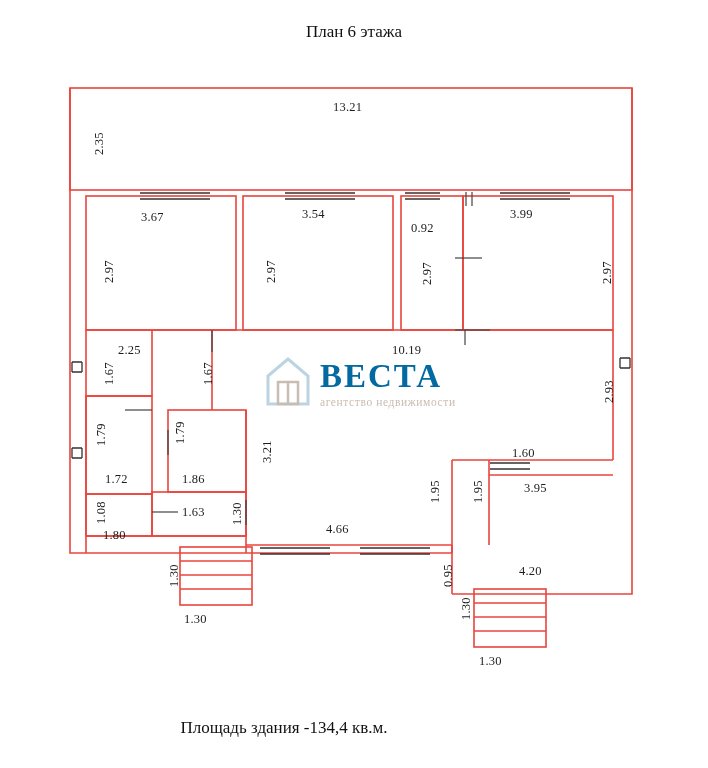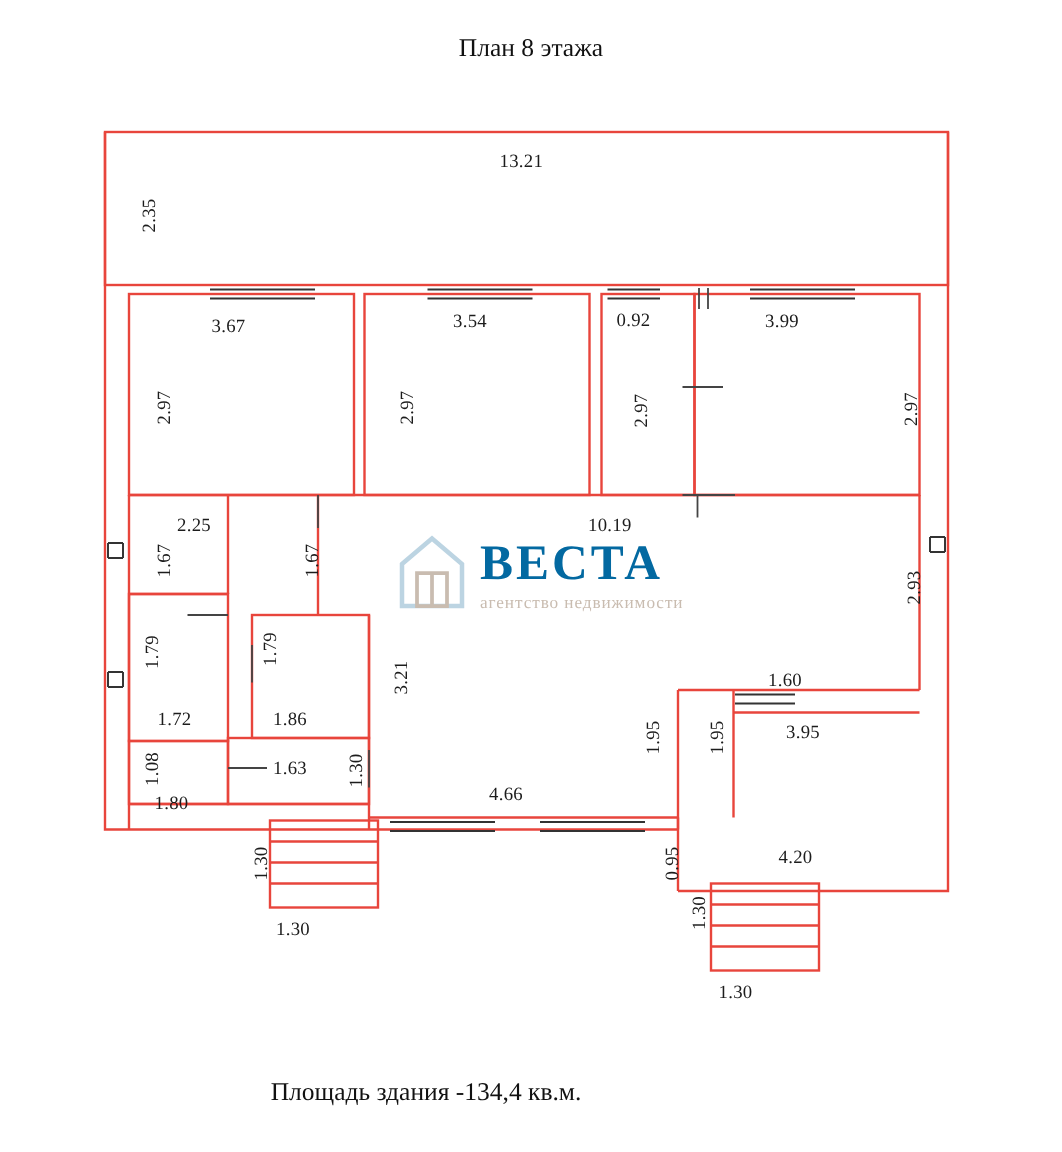--- a/index.html
+++ b/index.html
@@ -84,21 +84,21 @@
     font-size: 11.5px;
     color: #c9bcb0;
     letter-spacing: 0.6px;
   }
 </style>
 </head>
 <body>
 
 <div id="plan-root">
 
-  <div class="title">План 8 этажа</div>
+  <div class="title">План 6 этажа</div>
 
   <svg class="plan" width="708" height="768" viewBox="0 0 708 768">
     <g fill="none" stroke="#e8453c" stroke-width="1.6">
 
       <rect x="70" y="88" width="562" height="102"></rect>
 
       <path d="M70 88 L70 553 L258 553"></path>
       <path d="M632 88 L632 594 L452 594"></path>
 
       <rect x="86" y="196" width="150" height="134"></rect>
@@ -158,21 +158,21 @@
       <path d="M125 410 L152 410"></path>
       <path d="M168 430 L168 455"></path>
       <path d="M152 512 L178 512"></path>
       <path d="M246 500 L246 525"></path>
     </g>
   </svg>
 
   <div class="dim" style="left:333px; top:100px;">13.21</div>
   <div class="dim" style="left:141px; top:210px;">3.67</div>
   <div class="dim" style="left:302px; top:207px;">3.54</div>
-  <div class="dim" style="left:411px; top:206px;">0.92</div>
+  <div class="dim" style="left:411px; top:221px;">0.92</div>
   <div class="dim" style="left:510px; top:207px;">3.99</div>
   <div class="dim" style="left:392px; top:343px;font-family:Liberation Serif, serif;">10.19</div>
   <div class="dim" style="left:118px; top:343px;">2.25</div>
   <div class="dim" style="left:105px; top:472px;">1.72</div>
   <div class="dim" style="left:182px; top:472px;">1.86</div>
   <div class="dim" style="left:103px; top:528px;">1.80</div>
   <div class="dim" style="left:182px; top:505px;">1.63</div>
   <div class="dim" style="left:326px; top:522px;">4.66</div>
   <div class="dim" style="left:512px; top:446px;">1.60</div>
   <div class="dim" style="left:524px; top:481px;">3.95</div>

